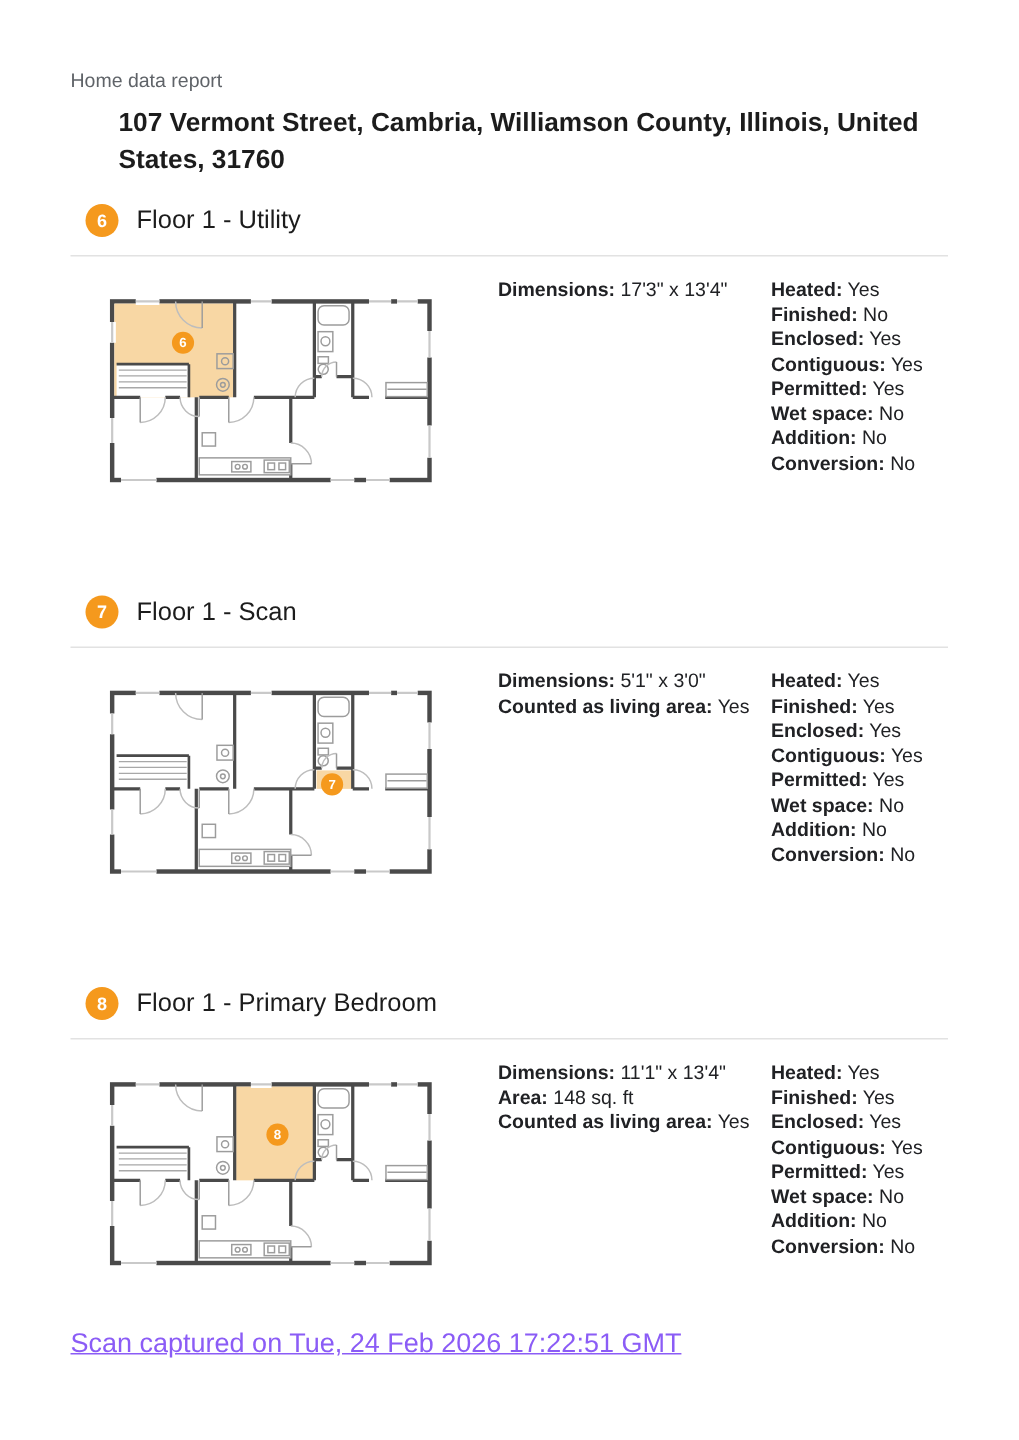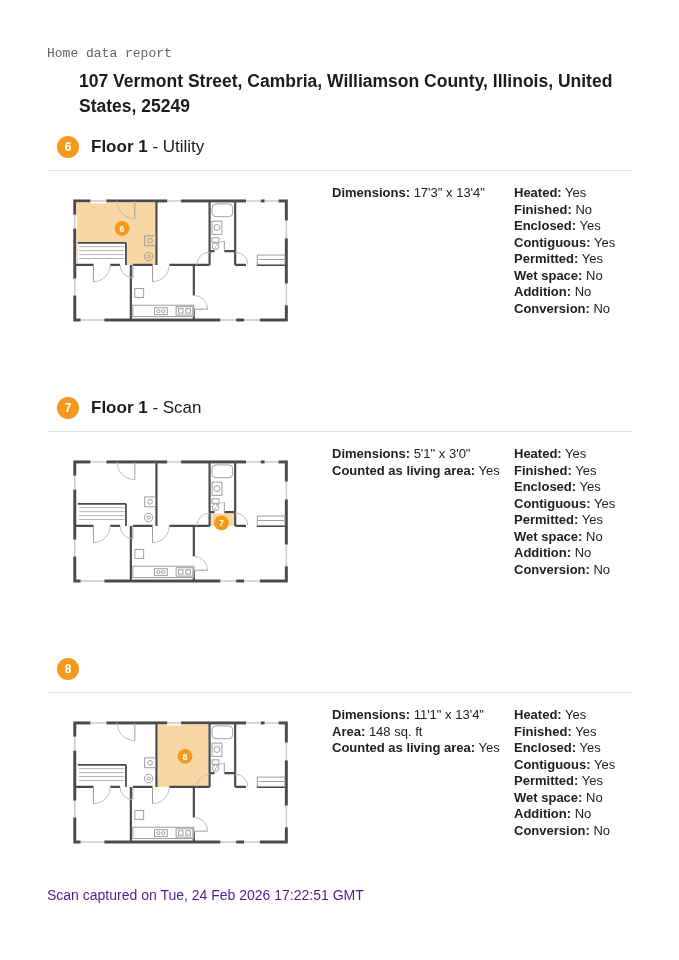--- a/index.html
+++ b/index.html
@@ -1,58 +1,58 @@
 <!DOCTYPE html>
 <html><head>
 <meta charset="utf-8">
 <style>
   * { margin:0; padding:0; box-sizing:border-box; }
   html,body { width:679px; height:960px; background:#ffffff; overflow:hidden;
     font-family:"Liberation Sans", sans-serif; color:#202124; }
   .page { padding:46px 47px 0 47px; }
 
-  .report-label { font-size:13px; line-height:16px; color:#5F6368; font-weight:400;font-family:Liberation Mono, monospace; }
+  .report-label { font-size:13px; line-height:16px; color:#5F6368; font-weight:400; }
   .page-title { margin-top:7px; width:600px; font-size:17.5px; line-height:24.5px; font-weight:700; color:#1C1C1C;margin-left:32px; }
   .addr-line { display:block; }
 
   .room-section { margin-top:18px; }
   .room-section + .room-section { margin-top:64px; }
 
   .section-header { display:flex; align-items:center; margin-left:10px; }
   .badge { width:22px; height:22px; border-radius:50%; background:#F5991D; color:#fff;
     font-size:12px; font-weight:700; display:flex; align-items:center; justify-content:center;
     flex:0 0 22px; }
   .section-title { margin-left:12px; font-size:17px; font-weight:400; color:#1C1C1C; }
-  .tb { font-weight:700; }
+  .tb { font-weight:400; }
   .tr { white-space:pre; }
 
   .divider { border-top:1px solid #E2E2E2; margin-top:12px; }
 
   .section-body { display:flex; margin-top:14px; }
   .plan-col { width:285px; padding-left:14px; flex:0 0 285px; }
   .plan-box { width:246px; height:148px; }
   .plan-box svg { display:block; }
   .details-col { width:182px; flex:0 0 182px; }
   .flags-col { flex:1; }
   .fact { font-size:13px; line-height:16.5px; }
   .fl { font-weight:700; }
 
-  .footer-note { margin-top:33px; font-size:14px; line-height:15px; color:#4c1d95; }
+  .footer-note { margin-top:33px; font-size:18px; line-height:15px; color:#8b5cf6;text-decoration:underline; }
 
   svg text { font-family:"Liberation Sans", sans-serif; }
 </style>
 </head>
 <body>
 
 <div class="page">
 
   <div class="report-label">Home data report</div>
   <h1 class="page-title">
       <span class="addr-line">107 Vermont Street, Cambria, Williamson County, Illinois, United</span>
-      <span class="addr-line">States, 25249</span>
+      <span class="addr-line">States, 31760</span>
     </h1>
 
   <section class="room-section">
     <div class="section-header">
       <span class="badge">6</span>
       <h2 class="section-title"><span class="tb">Floor 1</span><span class="tr"> - Utility</span></h2>
     </div>
     <div class="divider"></div>
     <div class="section-body">
       <div class="plan-col">
@@ -245,20 +245,21 @@
         <p class="fact"><span class="fl">Wet space:</span> <span class="fv">No</span></p>
         <p class="fact"><span class="fl">Addition:</span> <span class="fv">No</span></p>
         <p class="fact"><span class="fl">Conversion:</span> <span class="fv">No</span></p>
       </div>
     </div>
   </section>
 
   <section class="room-section">
     <div class="section-header">
       <span class="badge">8</span>
+      <h2 class="section-title"><span class="tb">Floor 1</span><span class="tr"> - Primary Bedroom</span></h2>
     </div>
     <div class="divider"></div>
     <div class="section-body">
       <div class="plan-col">
         <div class="plan-box">
             <svg width="246" height="148" viewBox="0 0 250 150" xmlns="http://www.w3.org/2000/svg">
               <rect x="14" y="16" width="215" height="121" fill="#ffffff" stroke="#4A4A4A" stroke-width="3"></rect>
               <rect x="98" y="17.5" width="52" height="63.5" fill="#F8D7A4"></rect>
               <rect x="17" y="58.5" width="49" height="22.5" fill="#ffffff"></rect>
               <path d="M18.5 62.5 H64.5 M18.5 66.5 H64.5 M18.5 70.5 H64.5 M18.5 74.5 H64.5" stroke="#A8A8A8" stroke-width="0.9" fill="none"></path>

